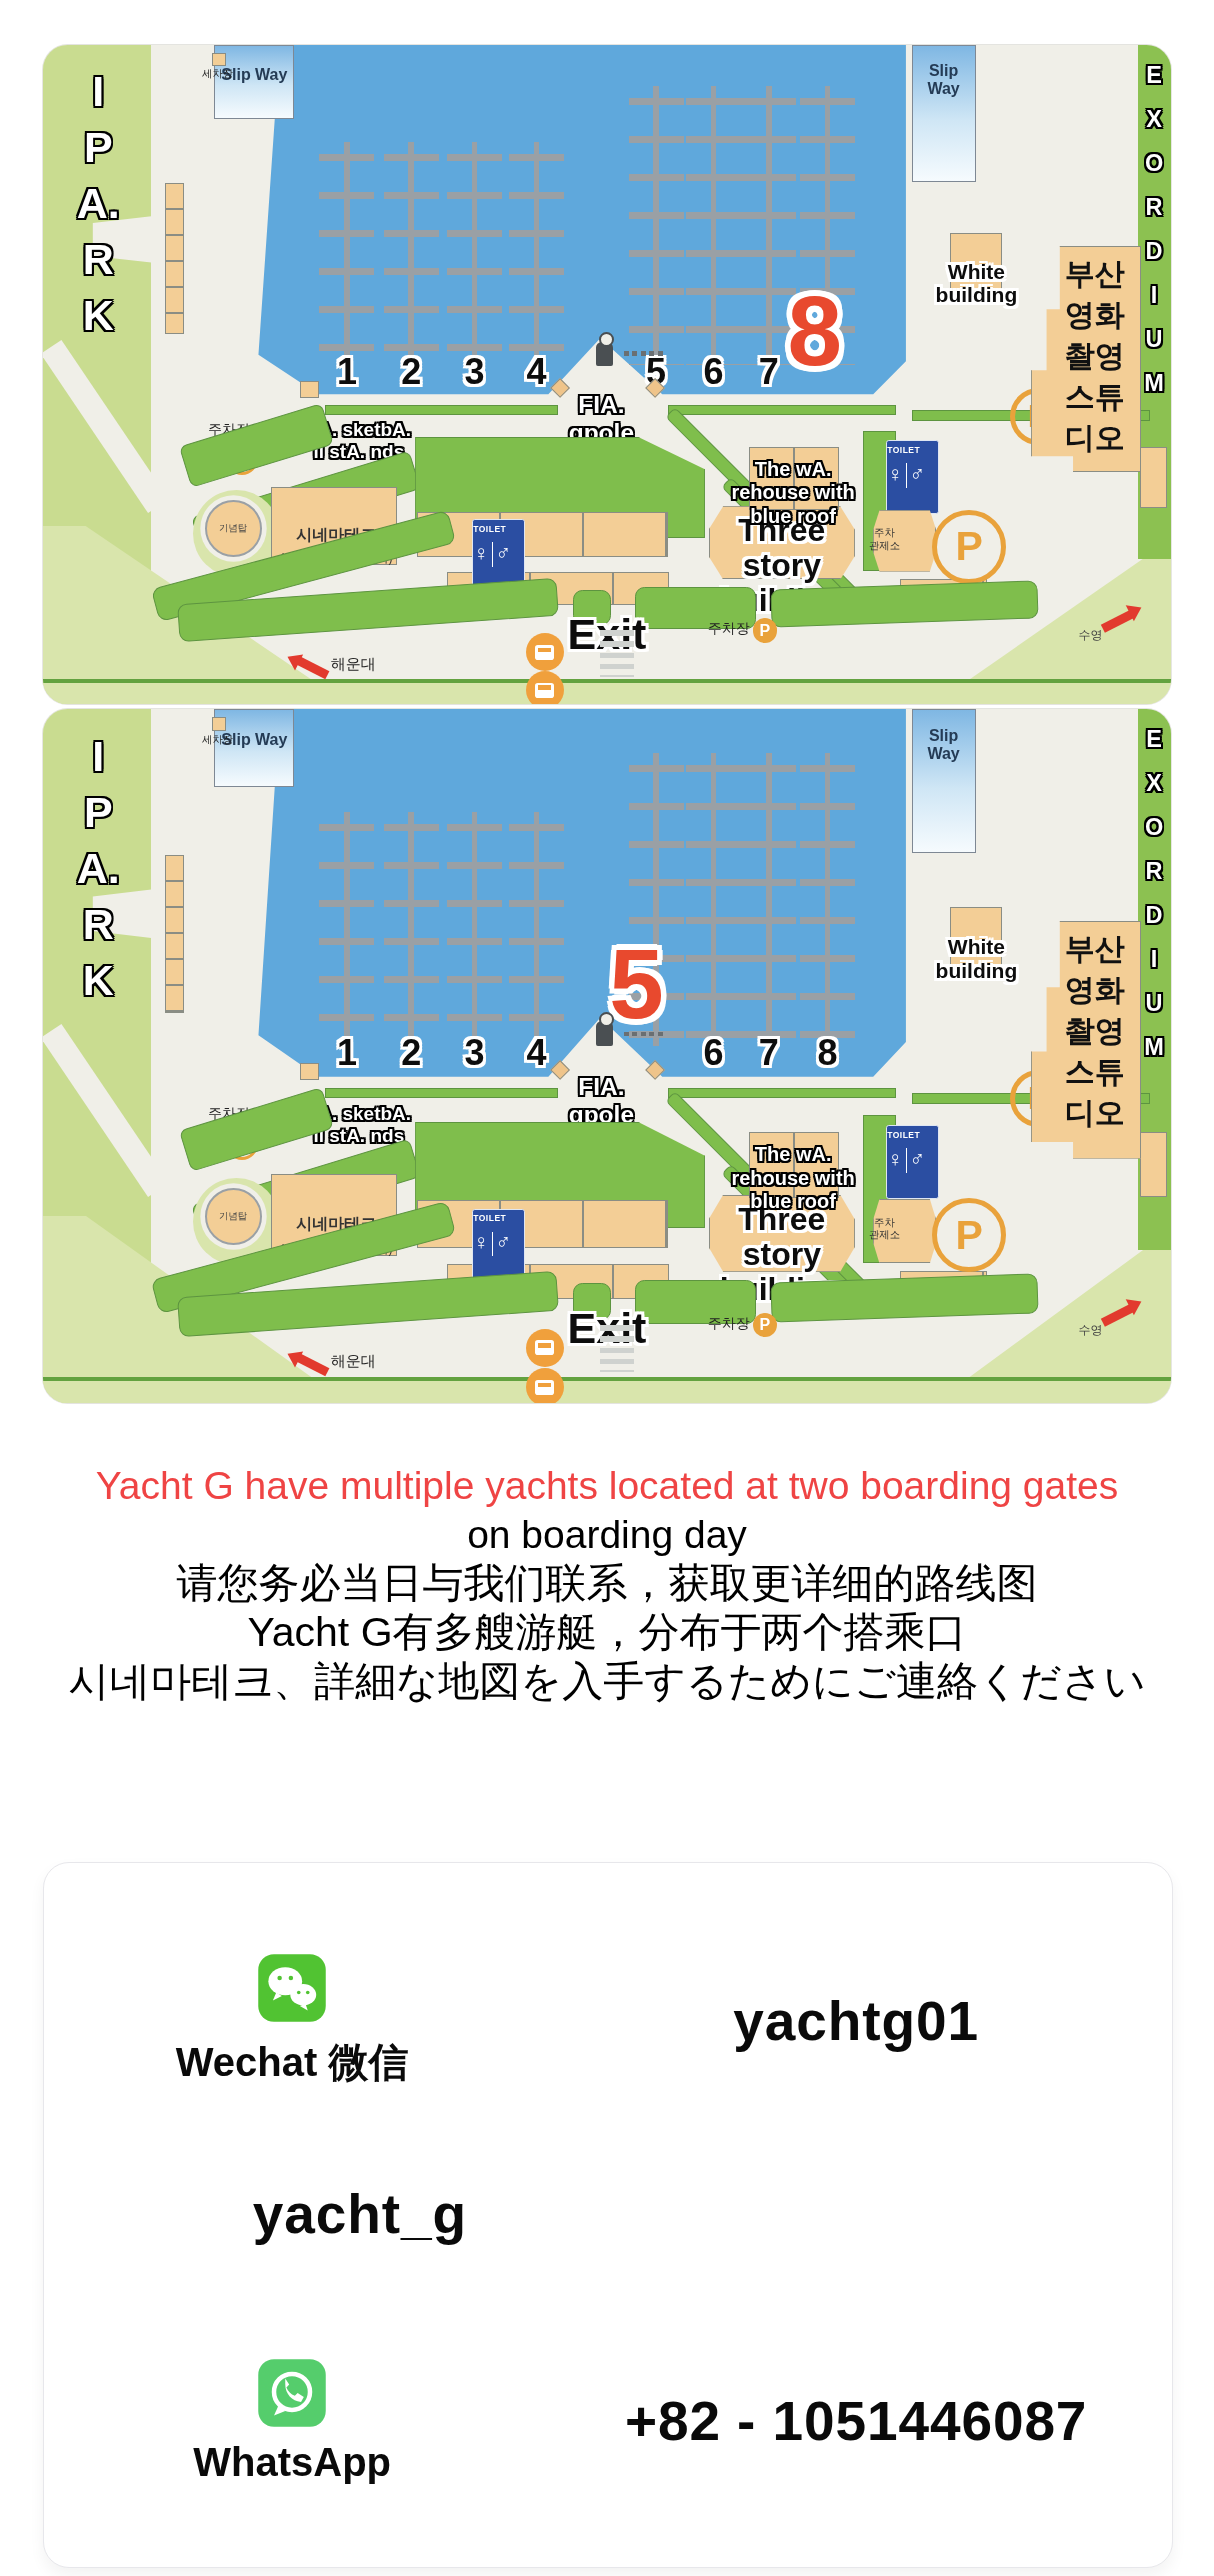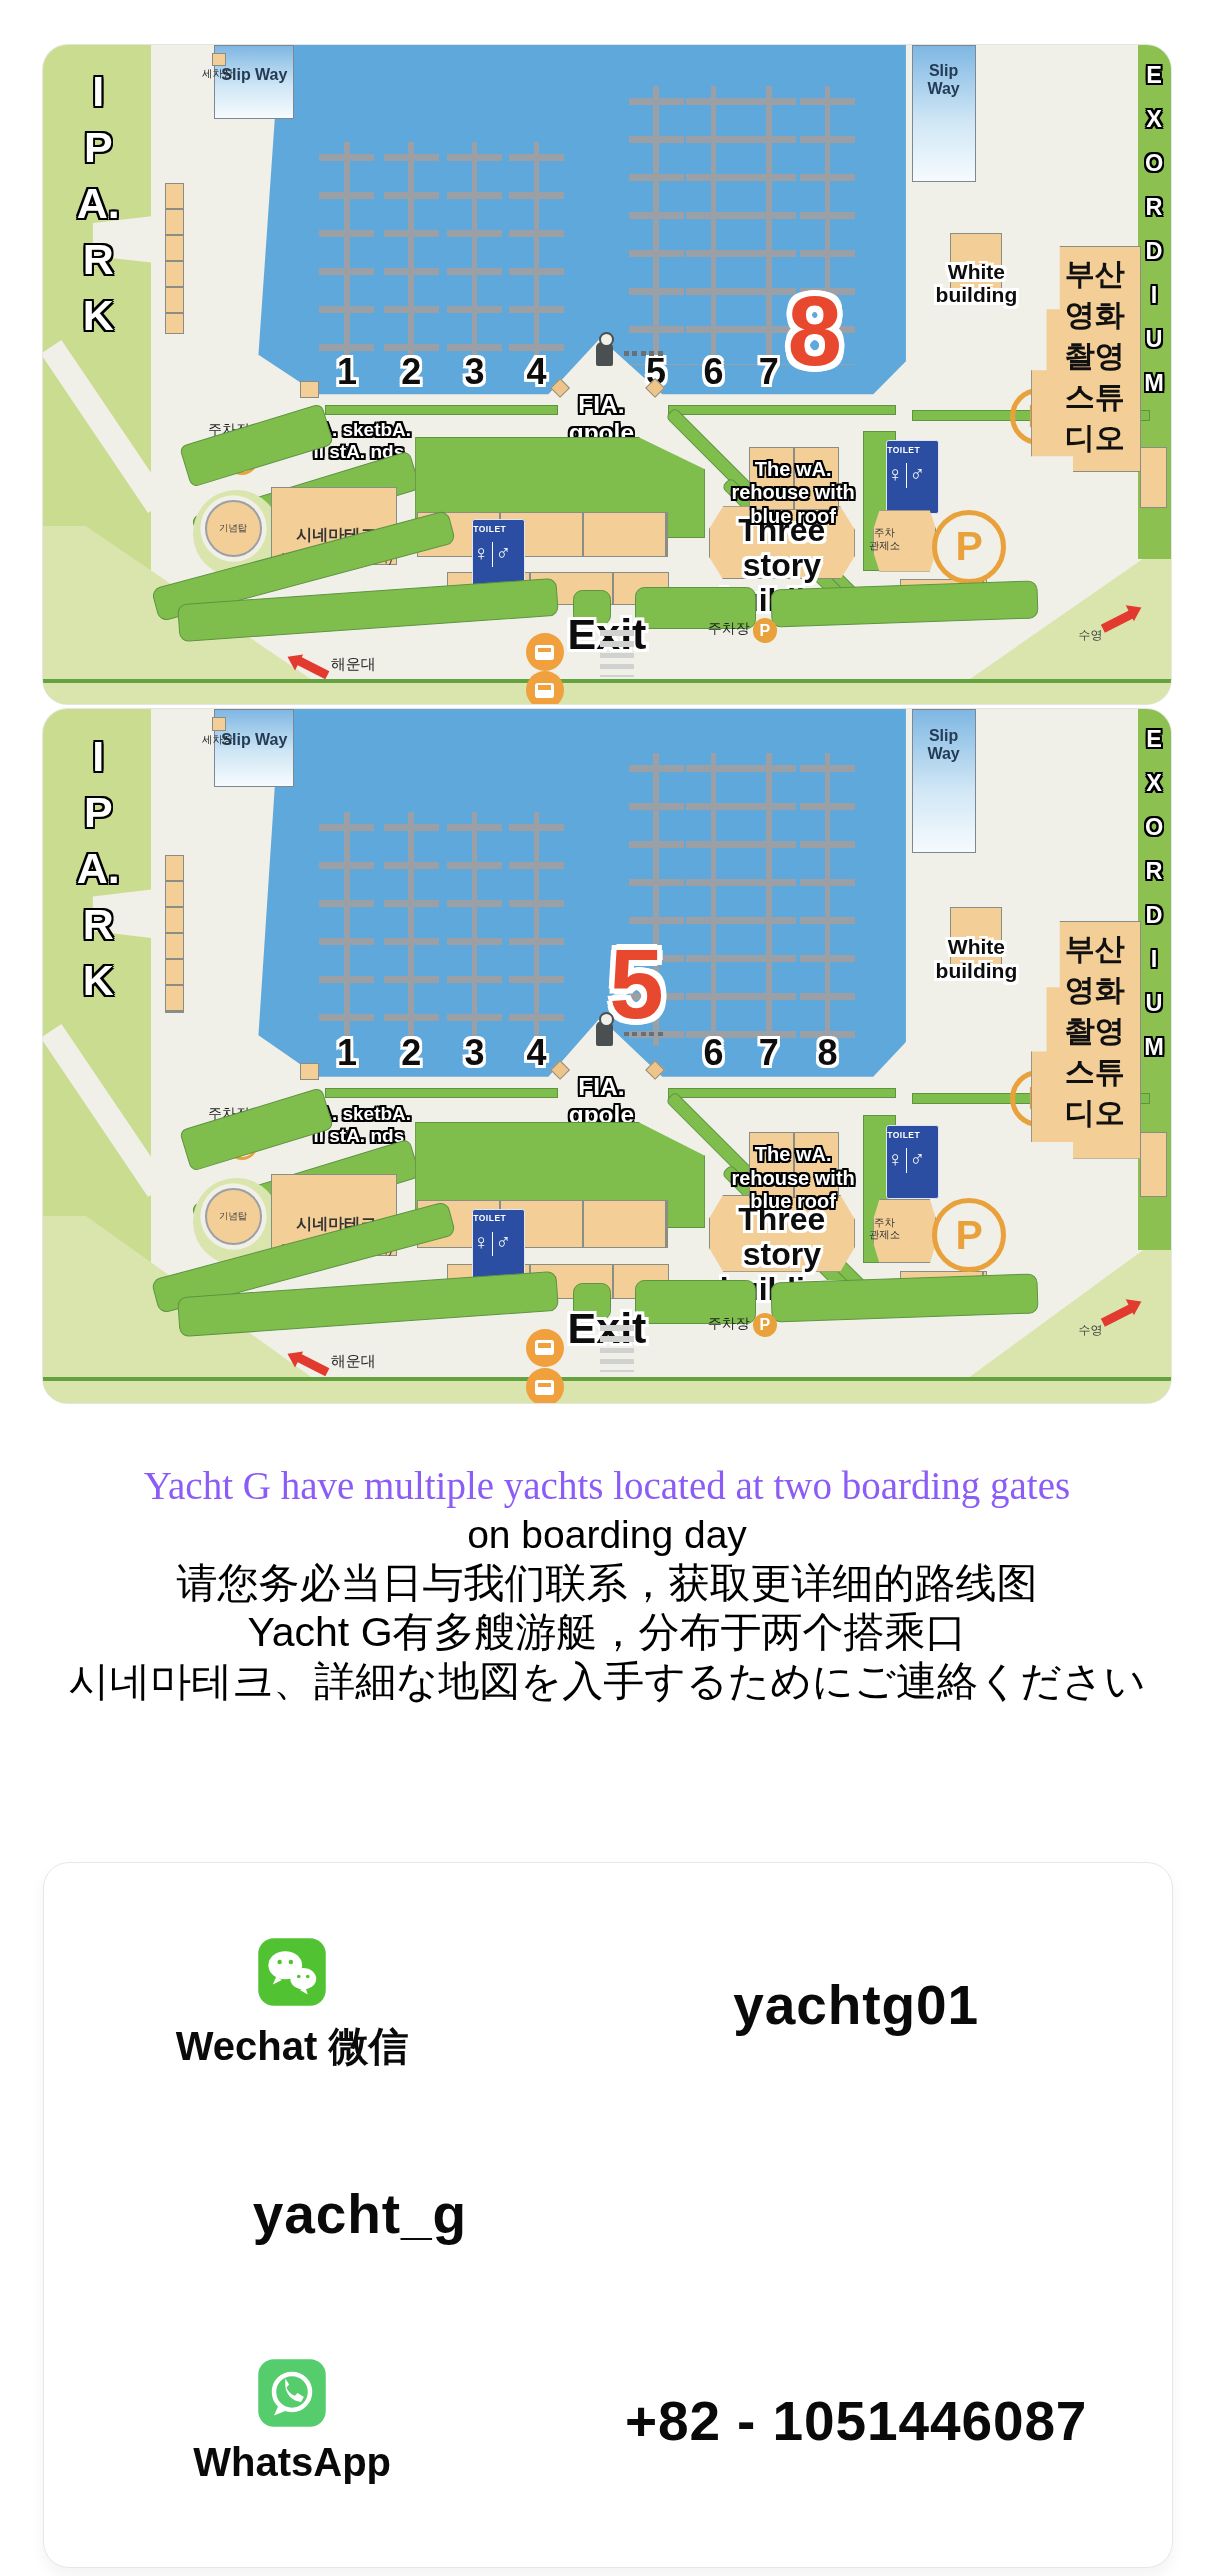--- a/index.html
+++ b/index.html
@@ -156,26 +156,26 @@
   .tkt{position:absolute;left:22.8%;top:51%;width:17px;height:15px;background:#F3CE96;border:0.9px solid #8a8d84;}
 
   
   .ipark{position:absolute;left:2.2%;top:2.8%;width:5.4%;text-align:center;font-size:43px;font-weight:800;line-height:56px;}
   .exo{position:absolute;right:0.15%;top:1.2%;width:2.7%;text-align:center;font-size:23.5px;font-weight:800;line-height:44px;}
 
   
   .notice{position:absolute;left:0;right:0;top:1461px;text-align:center;color:#000;}
   .notice div{line-height:49px;font-size:39px;}
   .notice .cjk{font-size:41px;}
-  .notice .muted{color:#8b5cf6;font-family:Liberation Serif, serif;}
+  .notice .muted{color:#ef4444;}
 
   
   .card{position:absolute;left:43px;top:1862px;width:1128px;height:704px;background:#fff;border:1.9px solid #E7E7EB;border-radius:26px;box-shadow:0 7.5px 15px rgba(0,0,0,0.05);}
   .crow{position:absolute;left:0;right:0;height:198px;display:flex;align-items:center;}
-  .cr1{top:43px;} .cr2{top:252px;} .cr3{top:459px;}
+  .cr1{top:59px;} .cr2{top:252px;} .cr3{top:459px;}
   .capp{width:44%;display:flex;flex-direction:column;align-items:center;gap:7.5px;}
   .capp .lbl{font-size:40px;font-weight:800;color:#0a0a0a;}
   .cval{width:56%;text-align:center;font-size:55px;font-weight:800;color:#0a0a0a;letter-spacing:0.9px;}
 </style>
 </head>
 <body>
 
 <div class="mp mp1">
   <div class="water"></div>
   <div class="strip-left"></div>

